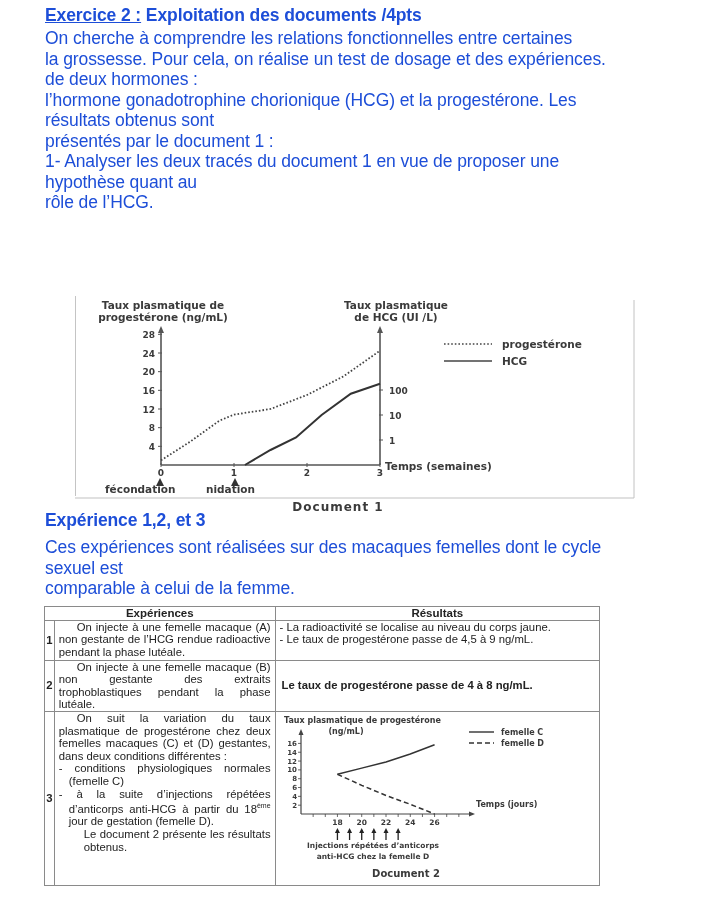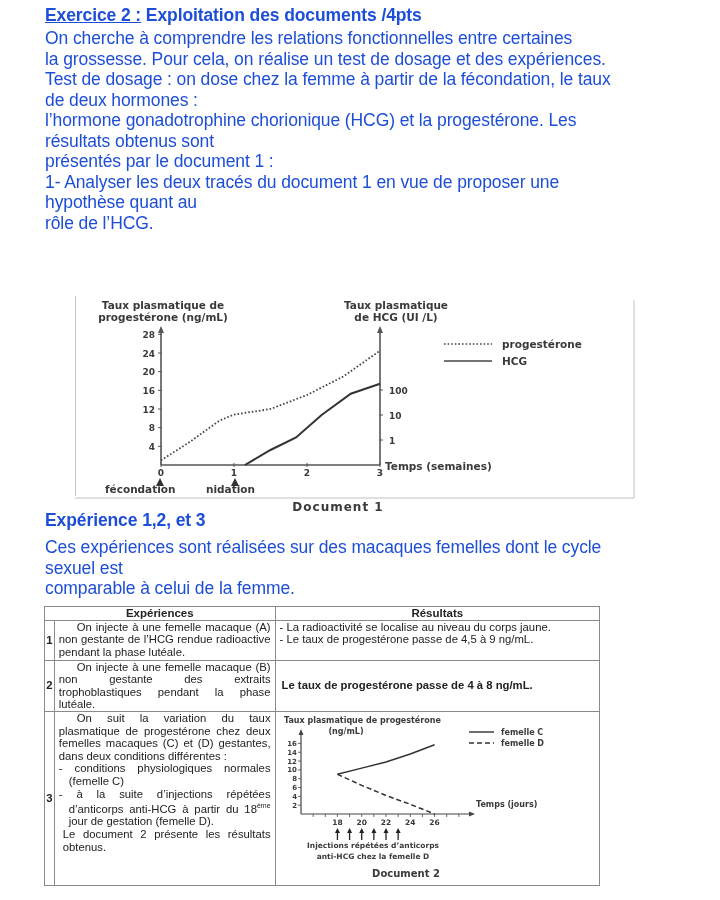--- a/index.html
+++ b/index.html
@@ -30,21 +30,20 @@
 </head>
 <body>
 
 <div class="txt title" style="top:5px;">
   <span class="u">Exercice 2 :</span><span> Exploitation des documents /4pts</span>
 </div>
 
 <div class="txt para" style="top:28px;">
   <p>On cherche à comprendre les relations fonctionnelles entre certaines</p>
   <p>la grossesse. Pour cela, on réalise un test de dosage et des expériences.</p>
-  <p>Test de dosage : on dose chez la femme à partir de la fécondation, le taux</p>
   <p>de deux hormones :</p>
   <p>l’hormone gonadotrophine chorionique (HCG) et la progestérone. Les</p>
   <p>résultats obtenus sont</p>
   <p>présentés par le document 1 :</p>
   <p>1- Analyser les deux tracés du document 1 en vue de proposer une</p>
   <p>hypothèse quant au</p>
   <p>rôle de l’HCG.</p>
 </div>
 
 <div id="doc1-frame-left"></div>
@@ -143,21 +142,21 @@
           <span class="indent">On injecte à une femelle macaque (B) non gestante des extraits trophoblastiques pendant la phase lutéale.</span>
         </td>
     <td class="res res-center"><span>Le taux de progestérone passe de 4 à 8 ng/mL.</span></td>
   </tr>
   <tr class="row3">
     <td class="num">3</td>
     <td class="exp">
       <span class="indent">On suit la variation du taux plasmatique de progestérone chez deux femelles macaques (C) et (D) gestantes, dans deux conditions différentes :</span>
       <span class="bullet">- conditions physiologiques normales (femelle C)</span>
       <span class="bullet"><span>- à la suite d’injections répétées d’anticorps anti-HCG à partir du 18</span><sup style="font-size:7px;">ème</sup><span> jour de gestation (femelle D).</span></span>
-      <span style="display:block;padding-left:4px;">Le document 2 présente les résultats obtenus.</span>
+      <span style="display:block;padding-left:4px;margin-left:21px;">Le document 2 présente les résultats obtenus.</span>
     </td>
     <td class="res" id="doc2-cell">
       <svg id="doc2-svg" width="318" height="170" viewBox="0 0 318 170">
         <text class="figtext" font-size="8" x="8" y="11">Taux plasmatique de progestérone</text>
         <text class="figtext" font-size="8" x="70" y="22" text-anchor="middle">(ng/mL)</text>
         <g id="doc2-axes">
               <line x1="25" y1="102" x2="25" y2="20" stroke="#444" stroke-width="1.2"></line>
               <polygon points="25,17 22.5,23 27.5,23" fill="#444"></polygon>
               <line x1="25" y1="102" x2="195" y2="102" stroke="#444" stroke-width="1.2"></line>
               <polygon points="199,102 193,99.5 193,104.5" fill="#444"></polygon>

